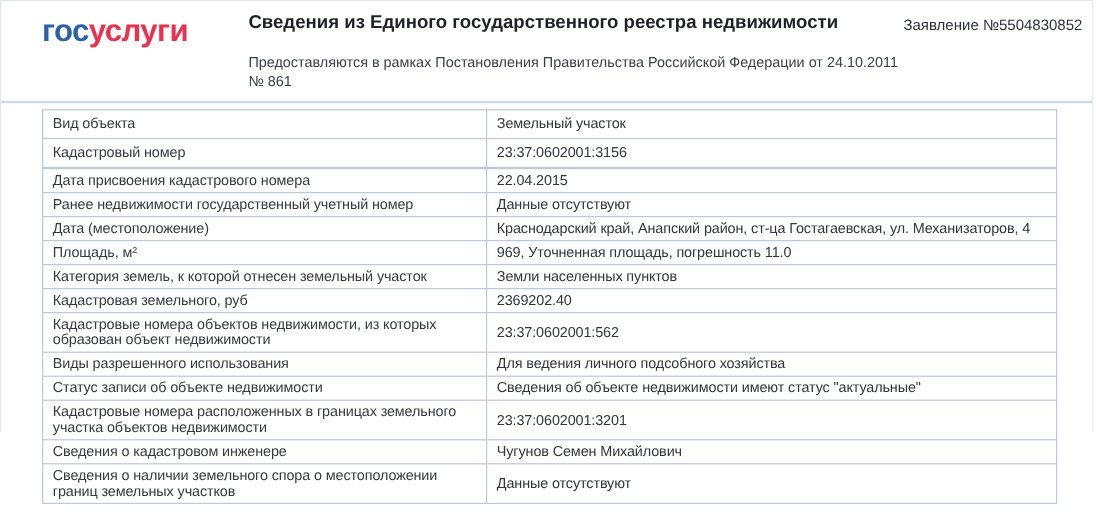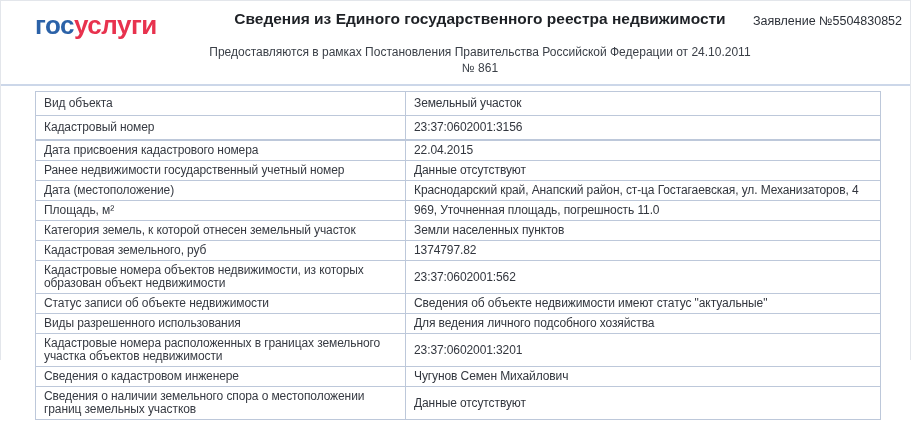--- a/index.html
+++ b/index.html
@@ -30,21 +30,20 @@
     font-weight:bold;
     letter-spacing:-0.5px;
     line-height:34px;
     white-space:nowrap;
     width:172px;
     flex:0 0 auto;
   }
   .title-block{
     flex:1 1 auto;
     padding-top:1px;
-    text-align:center;
   }
   .doc-title{
     font-size:15.5px;
     font-weight:bold;
     color:#1e2126;
     line-height:19px;
   }
   .doc-subtitle{
     font-size:12px;
     color:#3b4048;
@@ -148,33 +147,33 @@
         <tr>
           <td class="lbl">Площадь, м²</td>
           <td class="val">969, Уточненная площадь, погрешность 11.0</td>
         </tr>
         <tr>
           <td class="lbl">Категория земель, к которой отнесен земельный участок</td>
           <td class="val">Земли населенных пунктов</td>
         </tr>
         <tr>
           <td class="lbl">Кадастровая земельного, руб</td>
-          <td class="val">1374797.82</td>
+          <td class="val">2369202.40</td>
         </tr>
         <tr>
           <td class="lbl">Кадастровые номера объектов недвижимости, из которых образован объект недвижимости</td>
           <td class="val">23:37:0602001:562</td>
         </tr>
         <tr>
+          <td class="lbl">Виды разрешенного использования</td>
+          <td class="val">Для ведения личного подсобного хозяйства</td>
+        </tr>
+        <tr>
           <td class="lbl">Статус записи об объекте недвижимости</td>
           <td class="val">Сведения об объекте недвижимости имеют статус "актуальные"</td>
-        </tr>
-        <tr>
-          <td class="lbl">Виды разрешенного использования</td>
-          <td class="val">Для ведения личного подсобного хозяйства</td>
         </tr>
         <tr>
           <td class="lbl">Кадастровые номера расположенных в границах земельного участка объектов недвижимости</td>
           <td class="val">23:37:0602001:3201</td>
         </tr>
         <tr>
           <td class="lbl">Сведения о кадастровом инженере</td>
           <td class="val">Чугунов Семен Михайлович</td>
         </tr>
         <tr>

